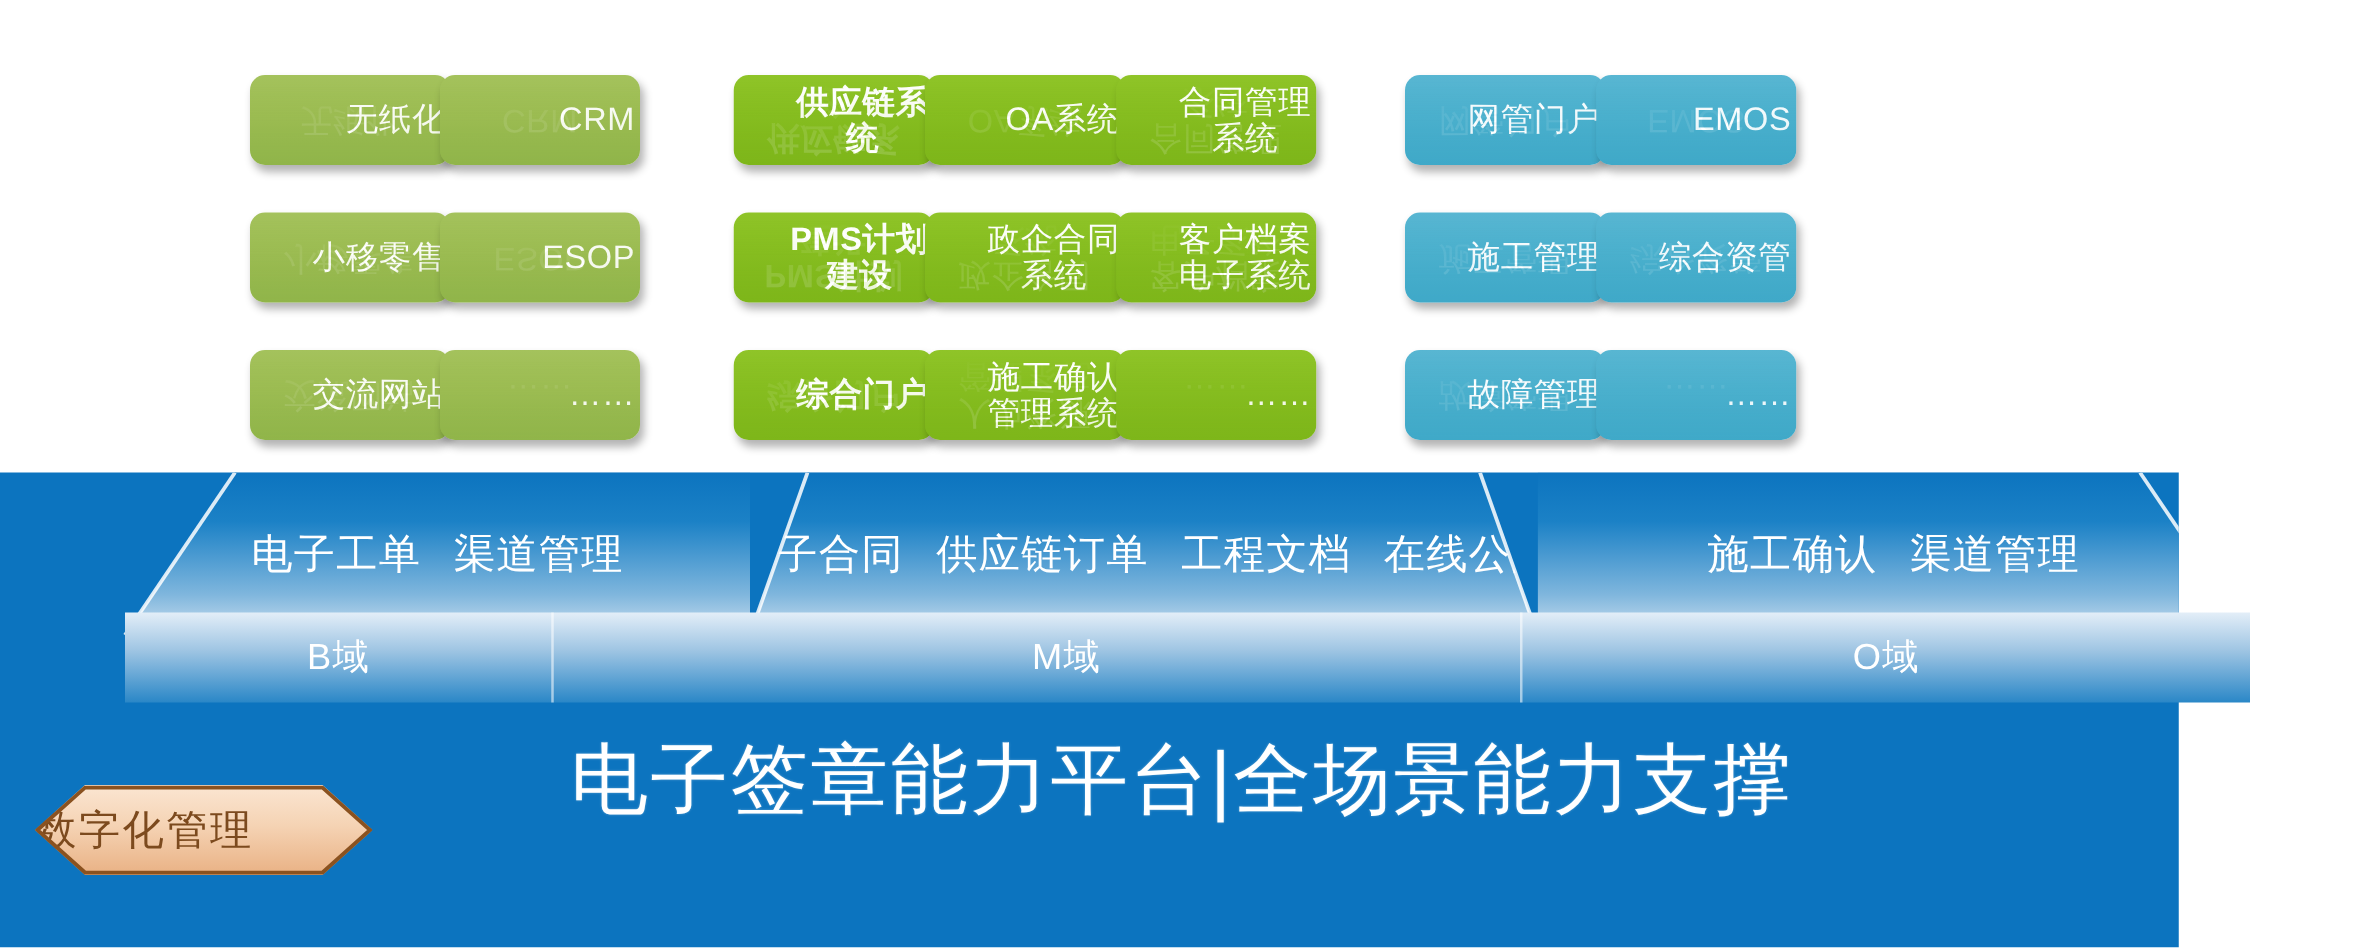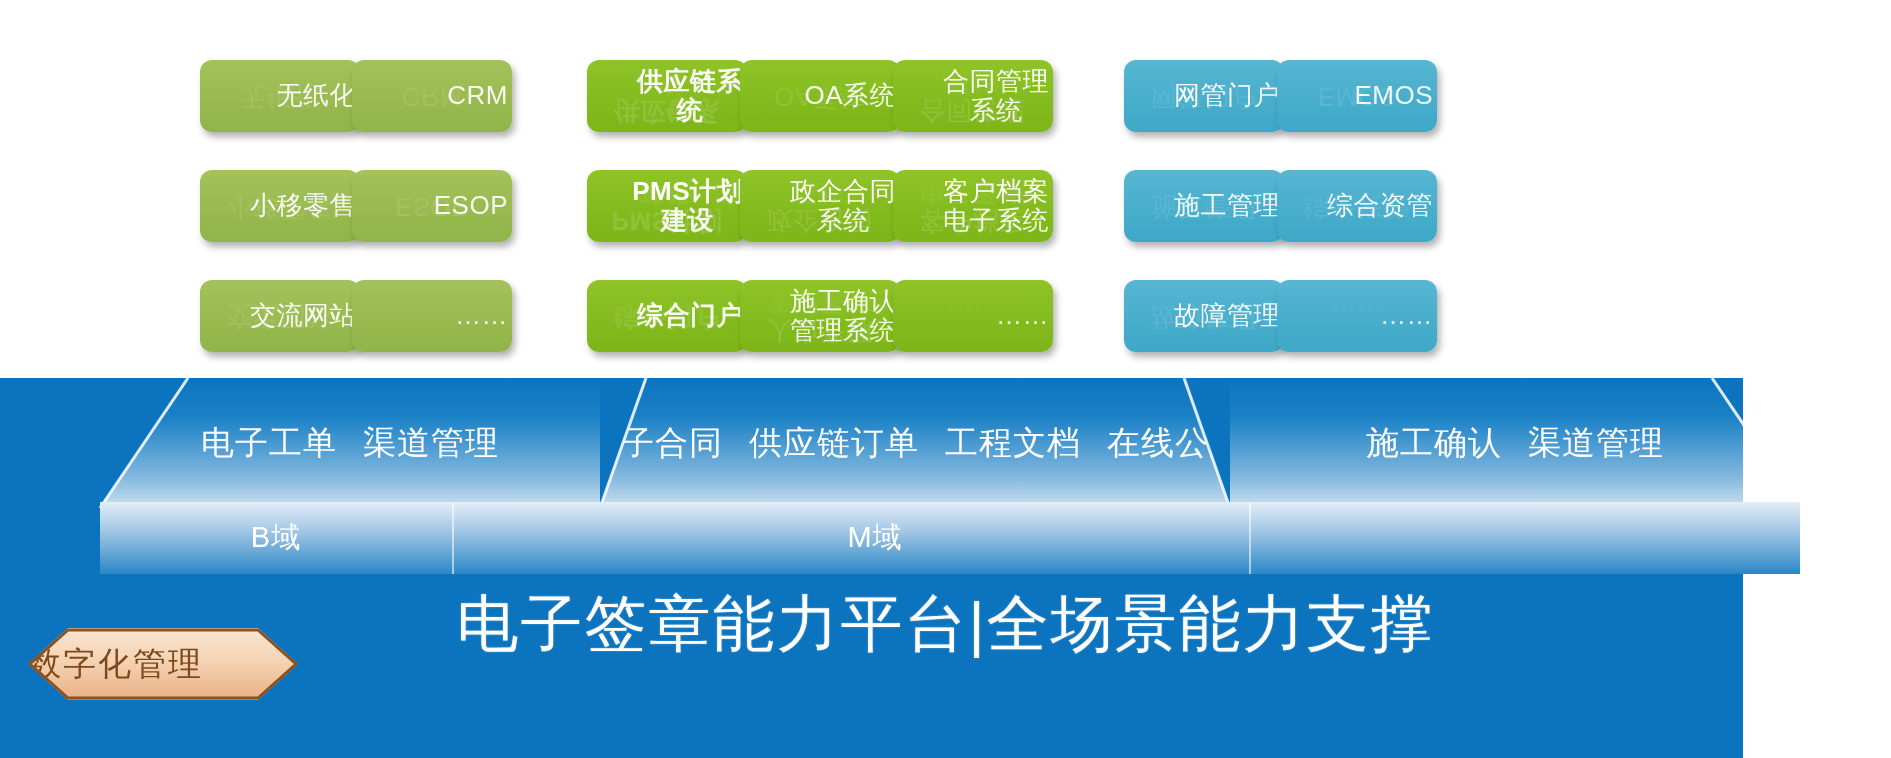--- a/index.html
+++ b/index.html
@@ -98,21 +98,21 @@
     left:600px;width:630px;
     clip-path:polygon(46px 0,584px 0,630px 130px,0 130px);
   }
   #trap-o{
     left:1230px;width:570px;
     clip-path:polygon(0 0,482px 0,570px 130px,0px 130px);
   }
 
   
   #base-bar{
-    position:absolute;left:100px;top:502px;width:1700px;height:72px;
+    position:absolute;left:100px;top:490px;width:1700px;height:72px;
     background:linear-gradient(180deg,#e3eef8 0%,#9fc5e3 42%,#2a87c7 100%);
     display:flex;
   }
   .base-cell{
     display:flex;align-items:center;justify-content:center;
     color:#ffffff;font-size:29px;letter-spacing:1px;
   }
   #base-b{width:352px;}
   #base-m{width:748px;padding-left:47px;}
   #base-o{width:600px;}
@@ -321,20 +321,21 @@
     </svg>
   </div>
 
 </div>
 
 <div id="base-bar">
   <div class="base-cell" id="base-b">B域</div>
   <div class="divline"></div>
   <div class="base-cell" id="base-m">M域</div>
   <div class="divline"></div>
+  <div class="base-cell" id="base-o">O域</div>
 </div>
 
 <div id="platform-title">电子签章能力平台|全场景能力支撑</div>
 
 <div id="hex-badge">
   <span>数字化管理</span>
 </div>
 <svg id="hex-badge-border" viewBox="0 0 270 72">
   <polygon points="2,36 40,2 230,2 268,36 230,70 40,70" fill="none" stroke="#8a5220" stroke-width="3"></polygon>
 </svg>

